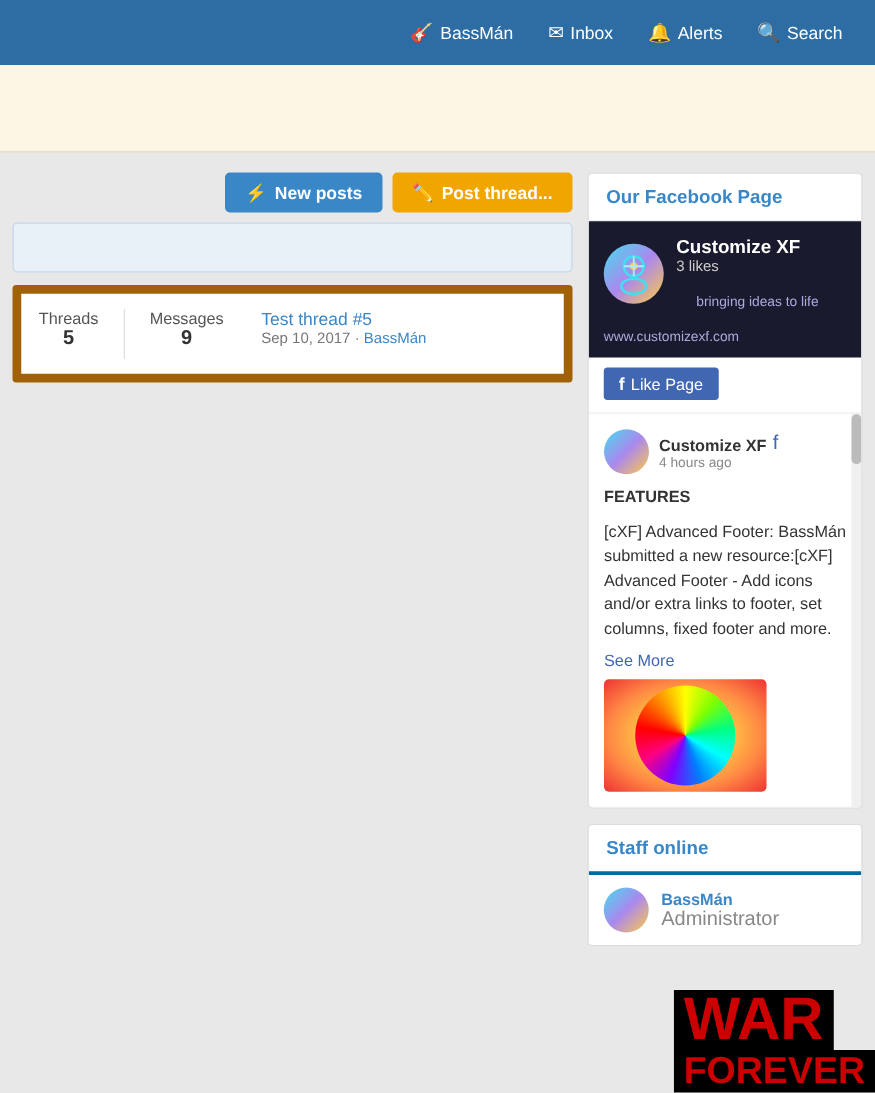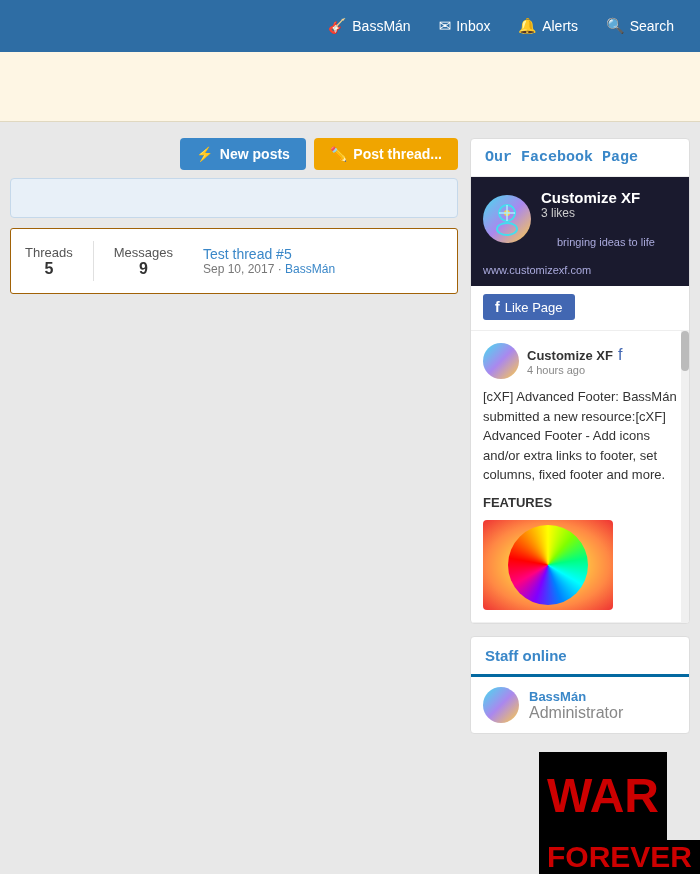--- a/index.html
+++ b/index.html
@@ -129,21 +129,20 @@
       border-radius: 4px;
       margin-bottom: 12px;
       overflow: hidden;
     }
     .fb-widget-header {
       padding: 10px 14px;
       font-size: 15px;
       font-weight: bold;
       color: #3a87c8;
       border-bottom: 1px solid #eee;
-      font-family: Liberation Mono, monospace;
     }
     .fb-page-preview {
       background: #1a1a2e;
       padding: 12px;
       display: flex;
       align-items: center;
       gap: 10px;
     }
     .fb-logo-circle {
       width: 48px;
@@ -301,21 +300,21 @@
       right: 0;
       pointer-events: none;
       z-index: 999;
     }
     .watermark-text {
       font-family: Impact, Arial Black, sans-serif;
       font-size: 48px;
       font-weight: 900;
       color: #cc0000;
       background: #000;
-      padding: 20px 8px;
+      padding: 0 8px;
       line-height: 1;
       display: inline-block;
     }
     .watermark-sub {
       font-family: Impact, Arial Black, sans-serif;
       font-size: 30px;
       font-weight: 900;
       color: #cc0000;
       background: #000;
       padding: 2px 8px;
@@ -329,26 +328,26 @@
     }
 
     .top-right-section {
       display: flex;
       justify-content: flex-end;
       margin-bottom: 8px;
     }
 
     .stats-and-thread {
       background: #fff;
-      border: 1px solid #a16207;
+      border: 7px solid #a16207;
       border-radius: 3px;
       padding: 12px 14px;
       margin-bottom: 10px;
       display: flex;
-      align-items: center;
+      align-items: flex-start;
       gap: 20px;
       width: 100%;
     }
 
     .divider-v {
       width: 1px;
       height: 40px;
       background: #e0e0e0;
     }
   </style>
@@ -459,22 +458,23 @@
                   <span class="fb-poster-name">Customize XF</span>
                   <span class="fb-icon">f</span>
                 </div>
                 <div class="fb-post-time">4 hours ago</div>
               </div>
 
               <div style="position:absolute; right:0; top:0; width:8px; height:360px; background:#f0f0f0;">
                 <div style="position:absolute; top:0; width:100%; height:40px; background:#bbb; border-radius:4px;"></div>
               </div>
             </div>
+            <div class="fb-post-text" style="font-weight:bold;">FEATURES</div>
             <div class="fb-post-text">[cXF] Advanced Footer: BassMán submitted a new resource:[cXF] Advanced Footer - Add icons and/or extra links to footer, set columns, fixed footer and more.</div>
-            <div class="fb-post-text" style="font-weight:bold;">FEATURES</div>
+            <a class="fb-see-more">See More</a>
             <div class="fb-thumbnail">
               <div class="fb-thumb-spiral"></div>
             </div>
           </div>
         </div>
       </div>
 
       <div class="staff-widget">
         <div class="staff-header">Staff online</div>
         <div class="staff-member">

